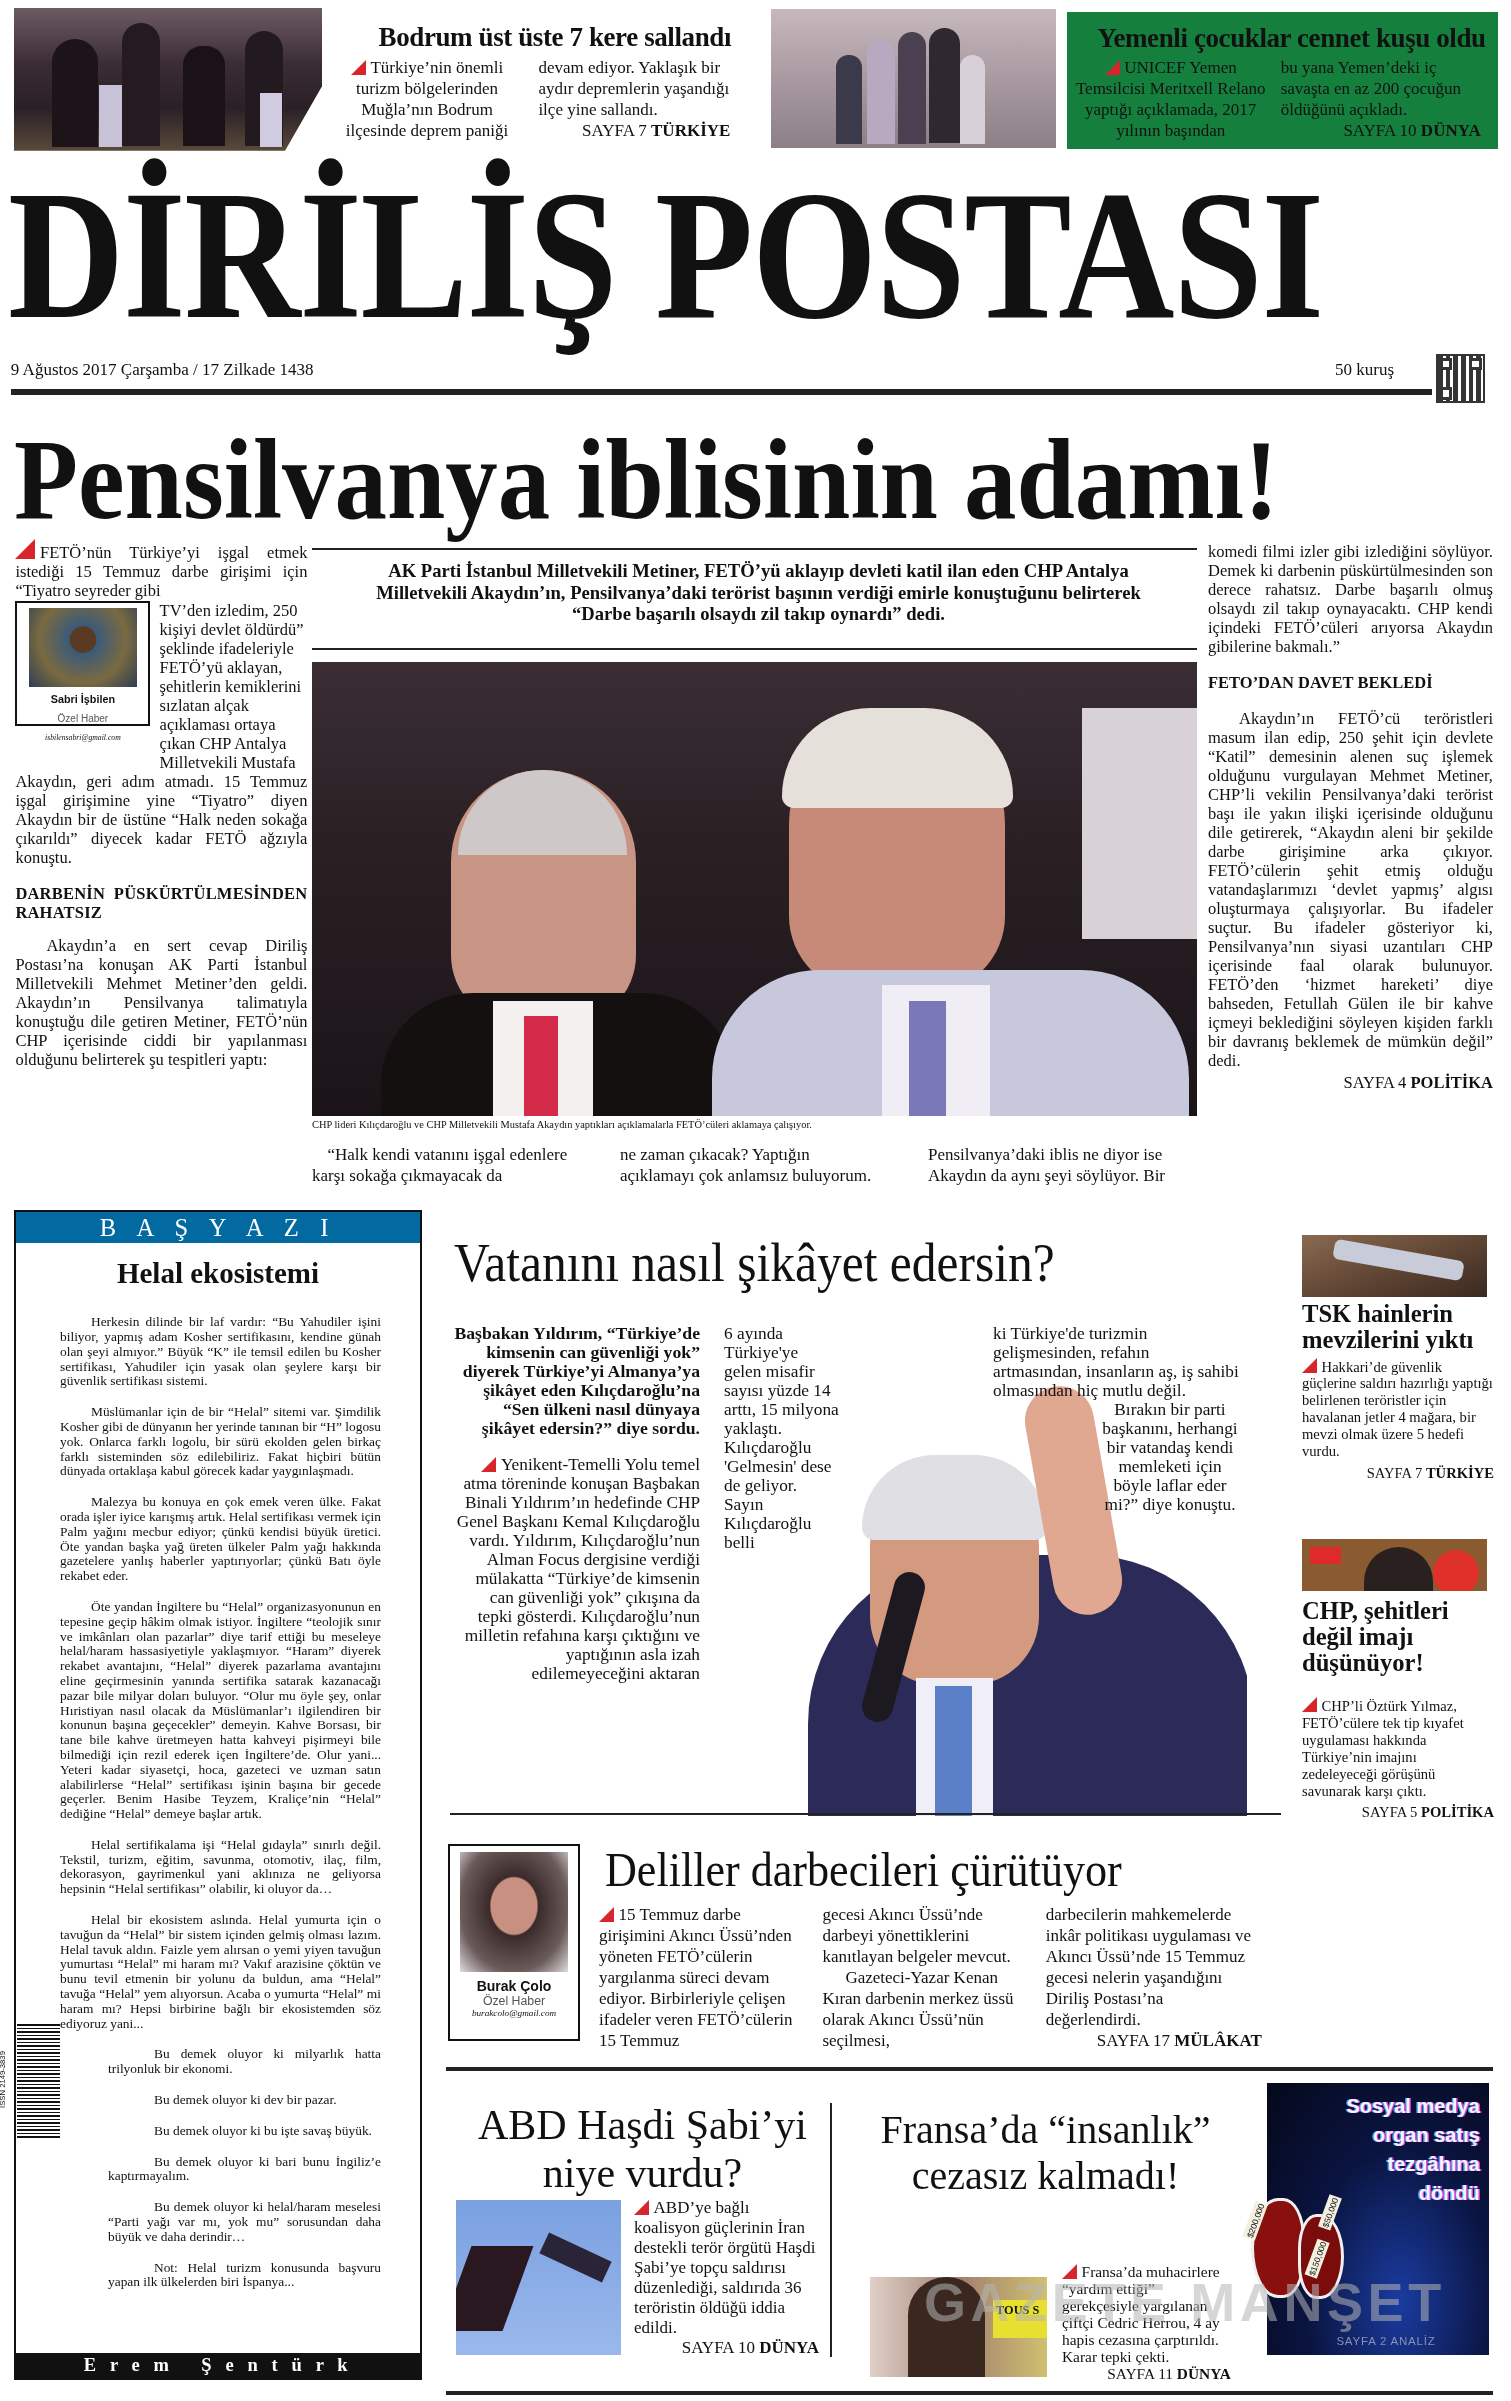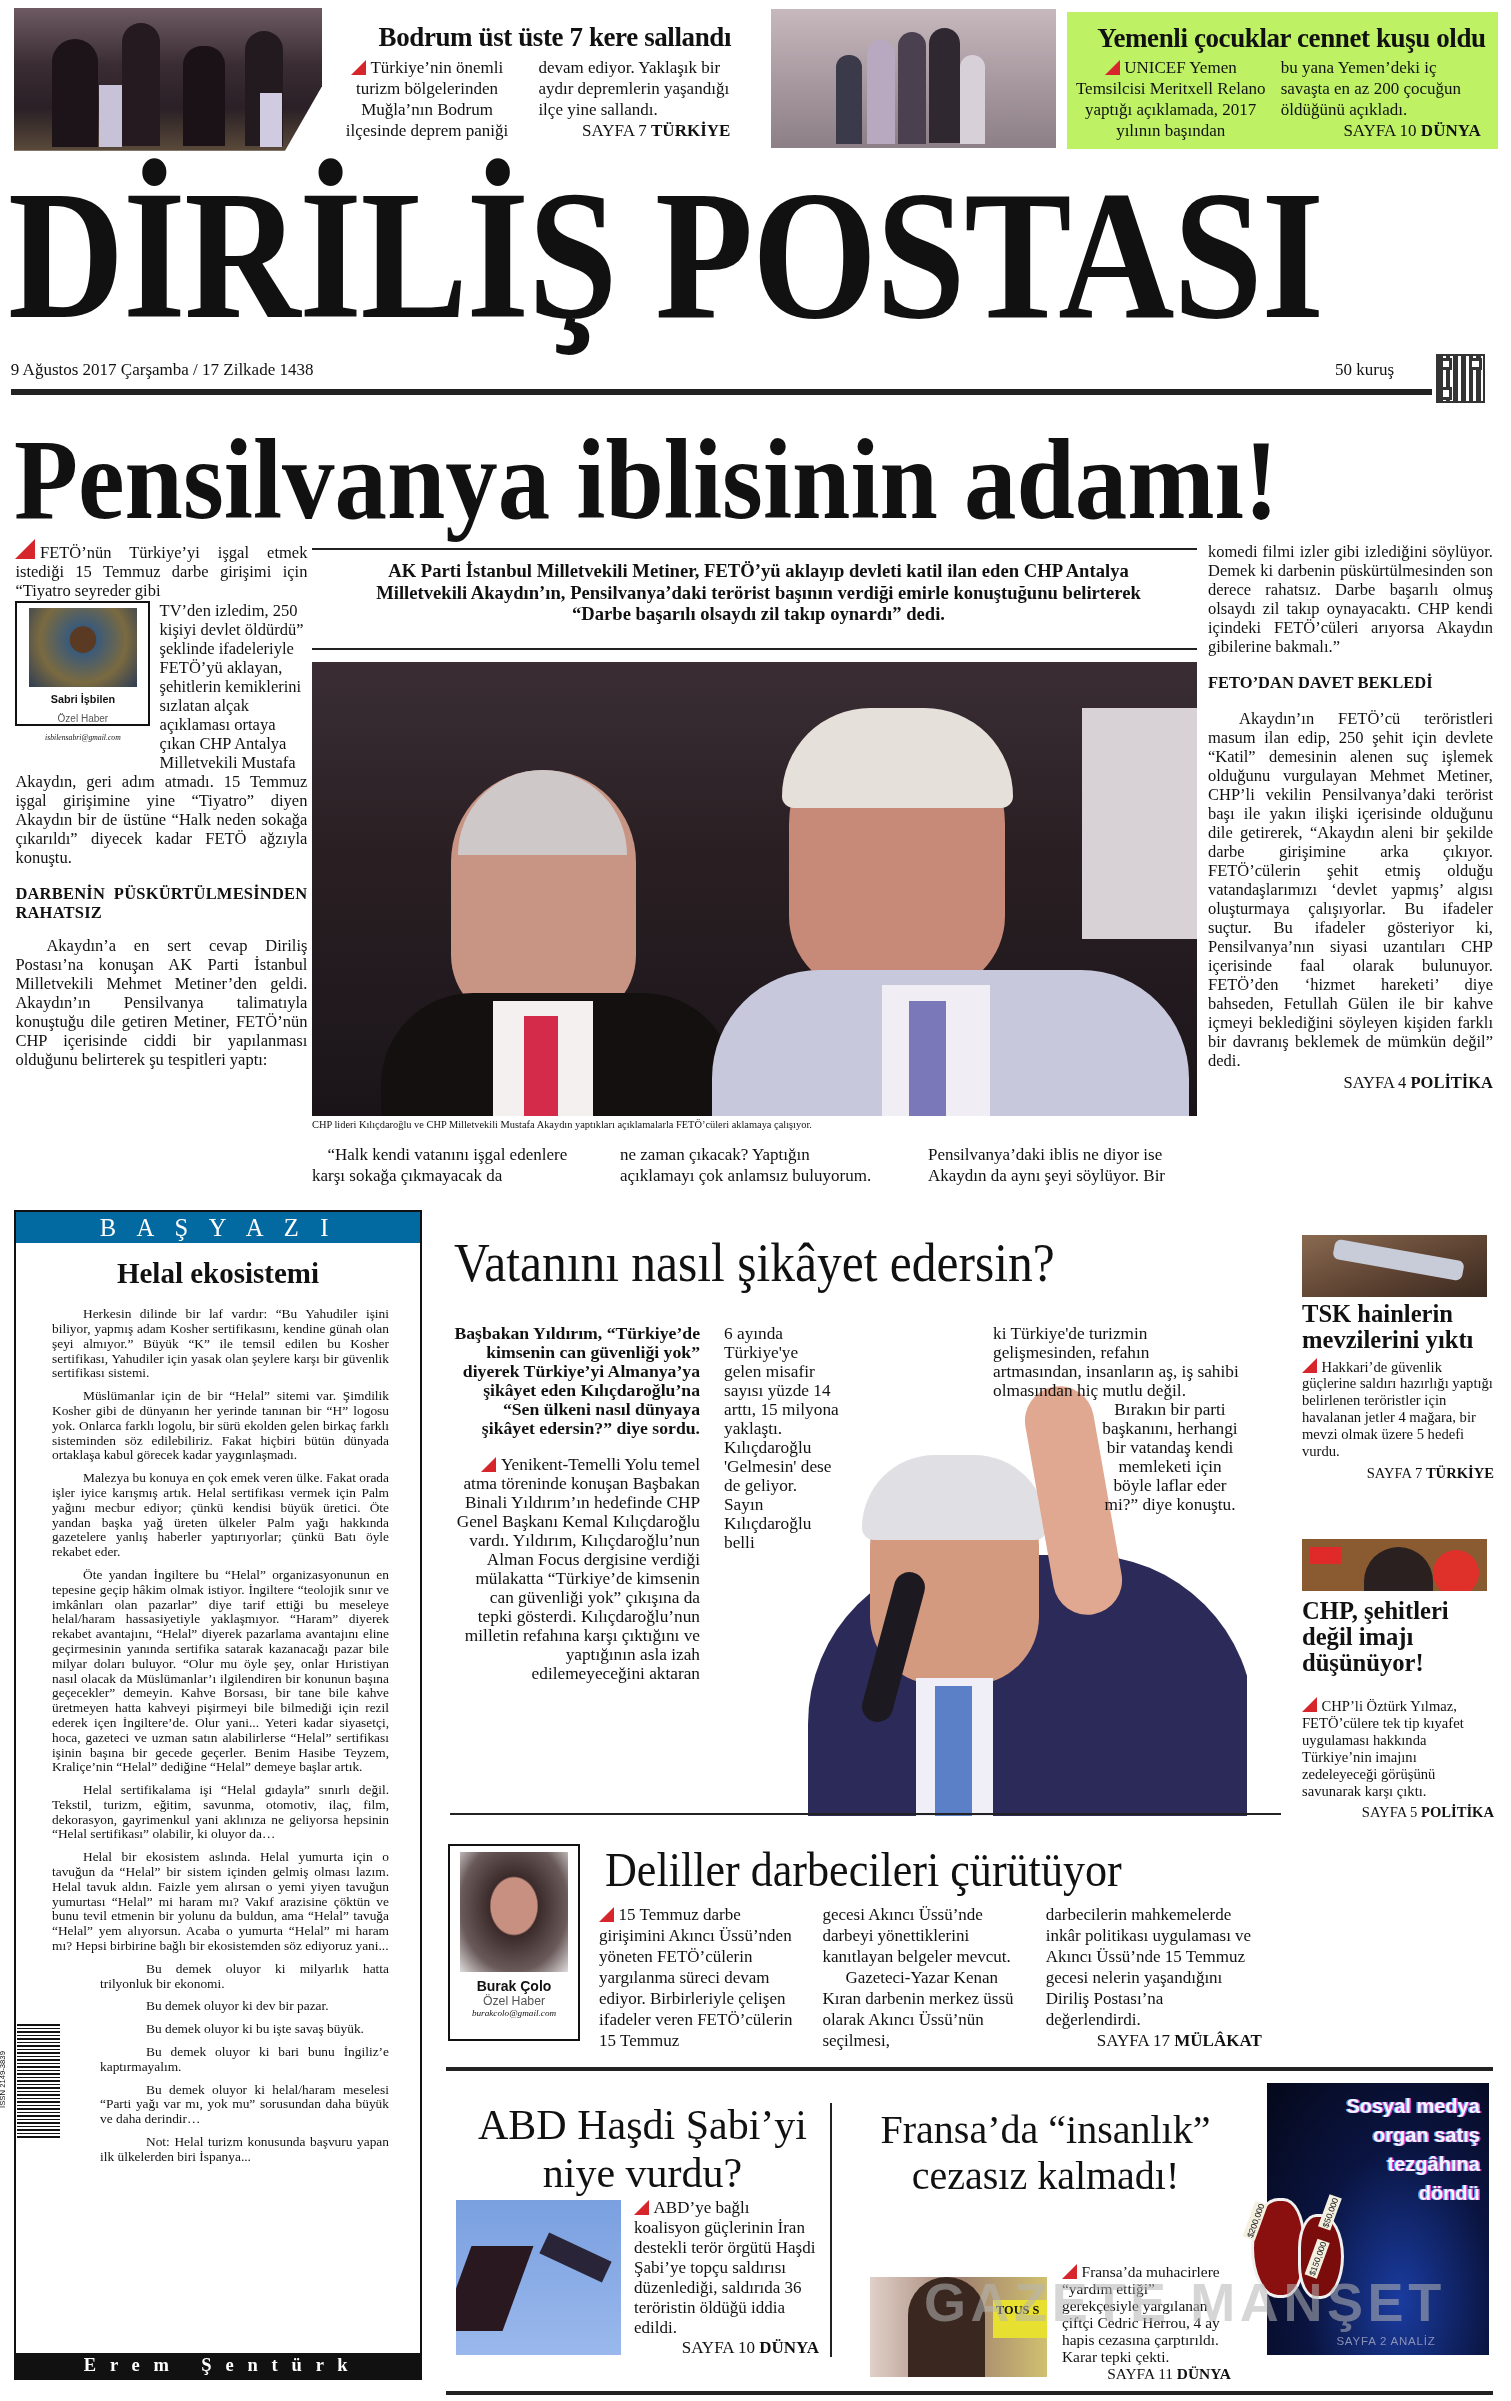--- a/index.html
+++ b/index.html
@@ -8,21 +8,21 @@
   .abs { position: absolute; }
   .serif { font-family: "Liberation Serif", "DejaVu Serif", serif; }
   .sans { font-family: "Liberation Sans", "DejaVu Sans", sans-serif; }
   .red-tri { display: inline-block; width: 0; height: 0; border-left: 20px solid transparent; border-bottom: 20px solid #d7262b; margin-right: 4.6px; vertical-align: -1.5px; }
   .red-tri.sm { border-left-width: 15.4px; border-bottom-width: 15.4px; }
   .photo { position: absolute; overflow: hidden; }
   .rule { position: absolute; background: #222; }
   .col { position: absolute; text-align: justify; hyphens: manual; }
   .sayfa { font-family: "Liberation Serif", serif; text-align: right; }
   .sayfa b { font-weight: bold; }
-  p { margin: 8px; }
+  p { margin: 16px; }
   .indent { text-indent: 31px; }
 </style>
 </head>
 <body>
 
 <div class="photo" style="left:14px;top:7.7px;width:308px;height:143px;background:linear-gradient(180deg,#6d5a63 0%,#3a2c33 40%,#2a2026 70%,#5a4a3a 100%);clip-path:polygon(0 0,100% 0,100% 55%,88% 100%,0 100%);">
   <div class="abs" style="left:38px;top:31px;width:46px;height:108px;background:#1c1418;border-radius:23px 23px 0 0;"></div>
   <div class="abs" style="left:108px;top:15.4px;width:38px;height:123px;background:#241a20;border-radius:19px 19px 0 0;"></div>
   <div class="abs" style="left:169px;top:38px;width:42px;height:100px;background:#1a1216;border-radius:19px 19px 0 0;"></div>
   <div class="abs" style="left:231px;top:23px;width:38px;height:115px;background:#221a1e;border-radius:19px 19px 0 0;"></div>
@@ -40,21 +40,21 @@
   </div>
 </div>
 
 <div class="photo" style="left:771px;top:9.2px;width:285px;height:139px;background:linear-gradient(180deg,#c7b8bd 0%,#a89aa0 50%,#8c7f85 100%);">
   <div class="abs" style="left:65px;top:46px;width:26px;height:89px;background:#3b3a4a;border-radius:12.3px 12.3px 0 0;"></div>
   <div class="abs" style="left:96px;top:31px;width:28px;height:104px;background:#b8a8c0;border-radius:14px 14px 0 0;"></div>
   <div class="abs" style="left:127px;top:23px;width:28px;height:112px;background:#4a4050;border-radius:14px 14px 0 0;"></div>
   <div class="abs" style="left:158px;top:19px;width:31px;height:115px;background:#2f2830;border-radius:15.4px 15.4px 0 0;"></div>
   <div class="abs" style="left:189px;top:46px;width:24.6px;height:89px;background:#d8d0d8;border-radius:12.3px 12.3px 0 0;"></div>
 </div>
-<div class="abs" style="left:1067px;top:12.3px;width:431px;height:137px;background:#bef264;padding:10.8px 12.3px 0 7.7px;">
+<div class="abs" style="left:1067px;top:12.3px;width:431px;height:137px;background:#15803d;padding:10.8px 12.3px 0 7.7px;">
   <div class="serif" style="font-size:27px;font-weight:bold;text-align:right;letter-spacing:-0.4px;">Yemenli çocuklar cennet kuşu oldu</div>
   <div style="display:flex;gap:14px;margin-top:3.1px;font-size:17px;line-height:21px;">
     <div style="width:192px;text-align:center;"><span class="red-tri sm"></span><span>UNICEF Yemen Temsilcisi Meritxell Relano yaptığı açıklamada, 2017 yılının başından</span></div>
     <div style="width:200px;">
       <div>bu yana Yemen’deki iç savaşta en az 200 çocuğun öldüğünü açıkladı.</div>
       <div class="sayfa"><span>SAYFA 10</span> <b>DÜNYA</b></div>
     </div>
   </div>
 </div>
 

